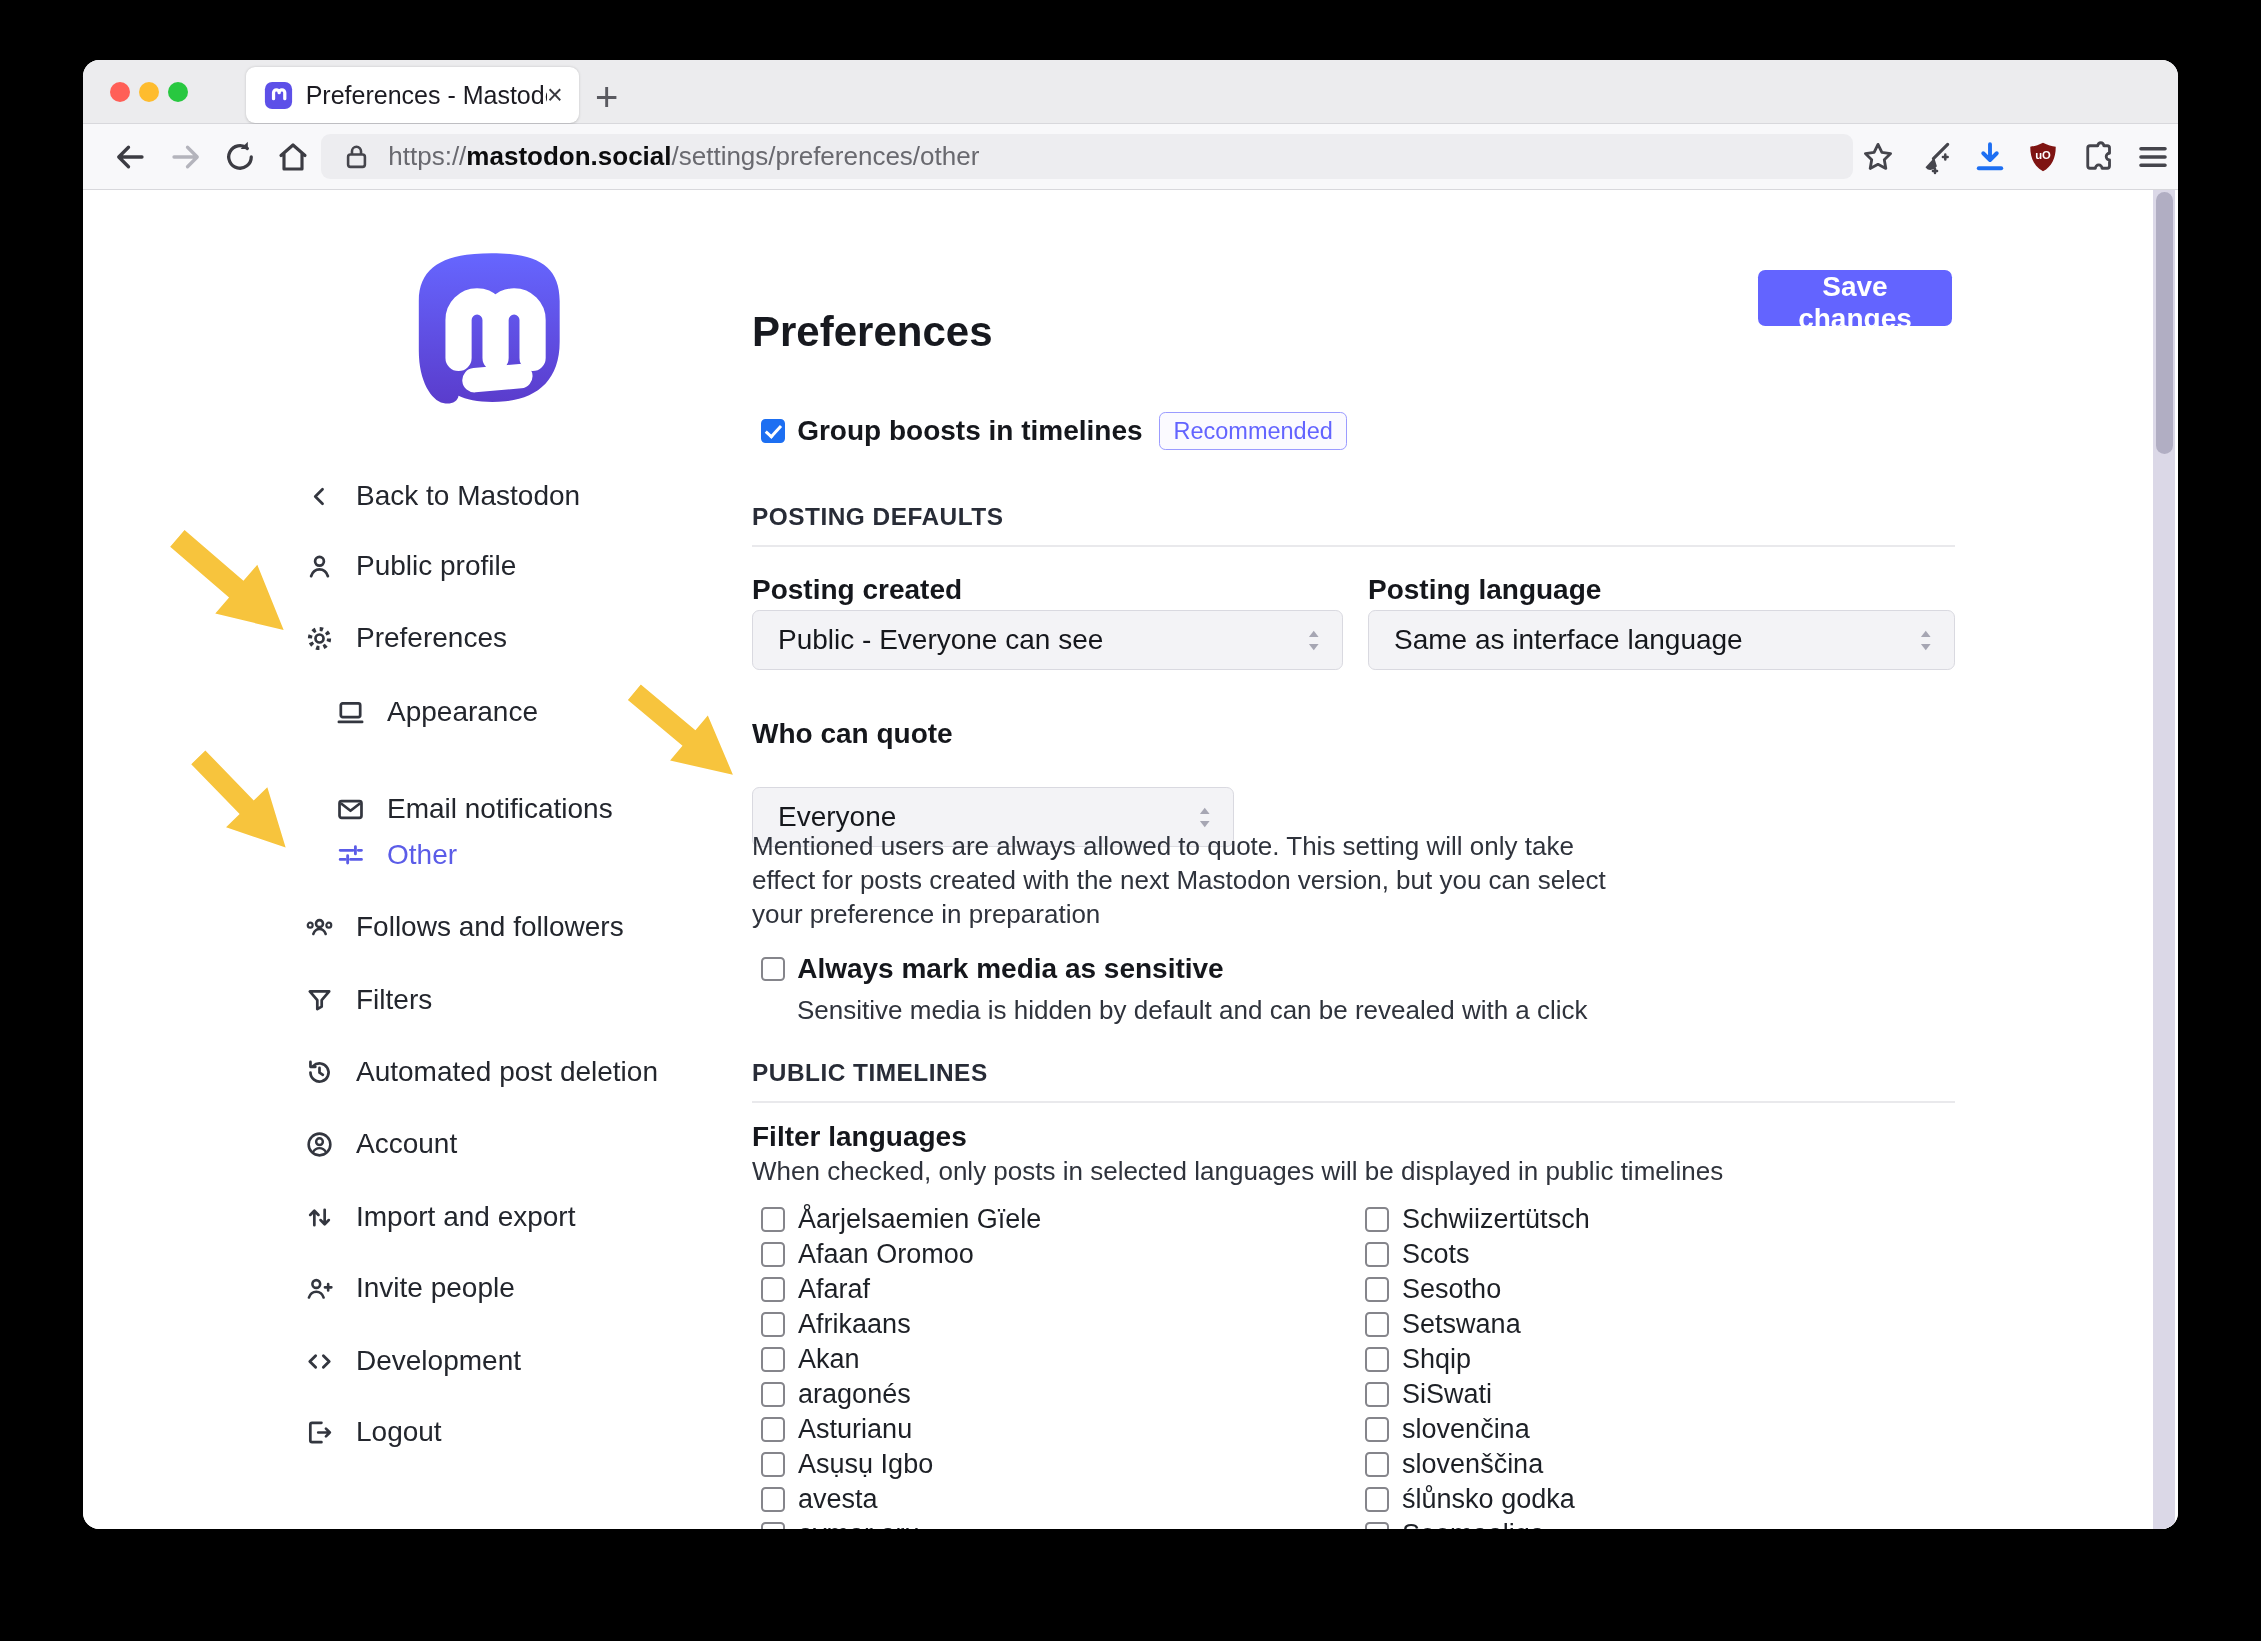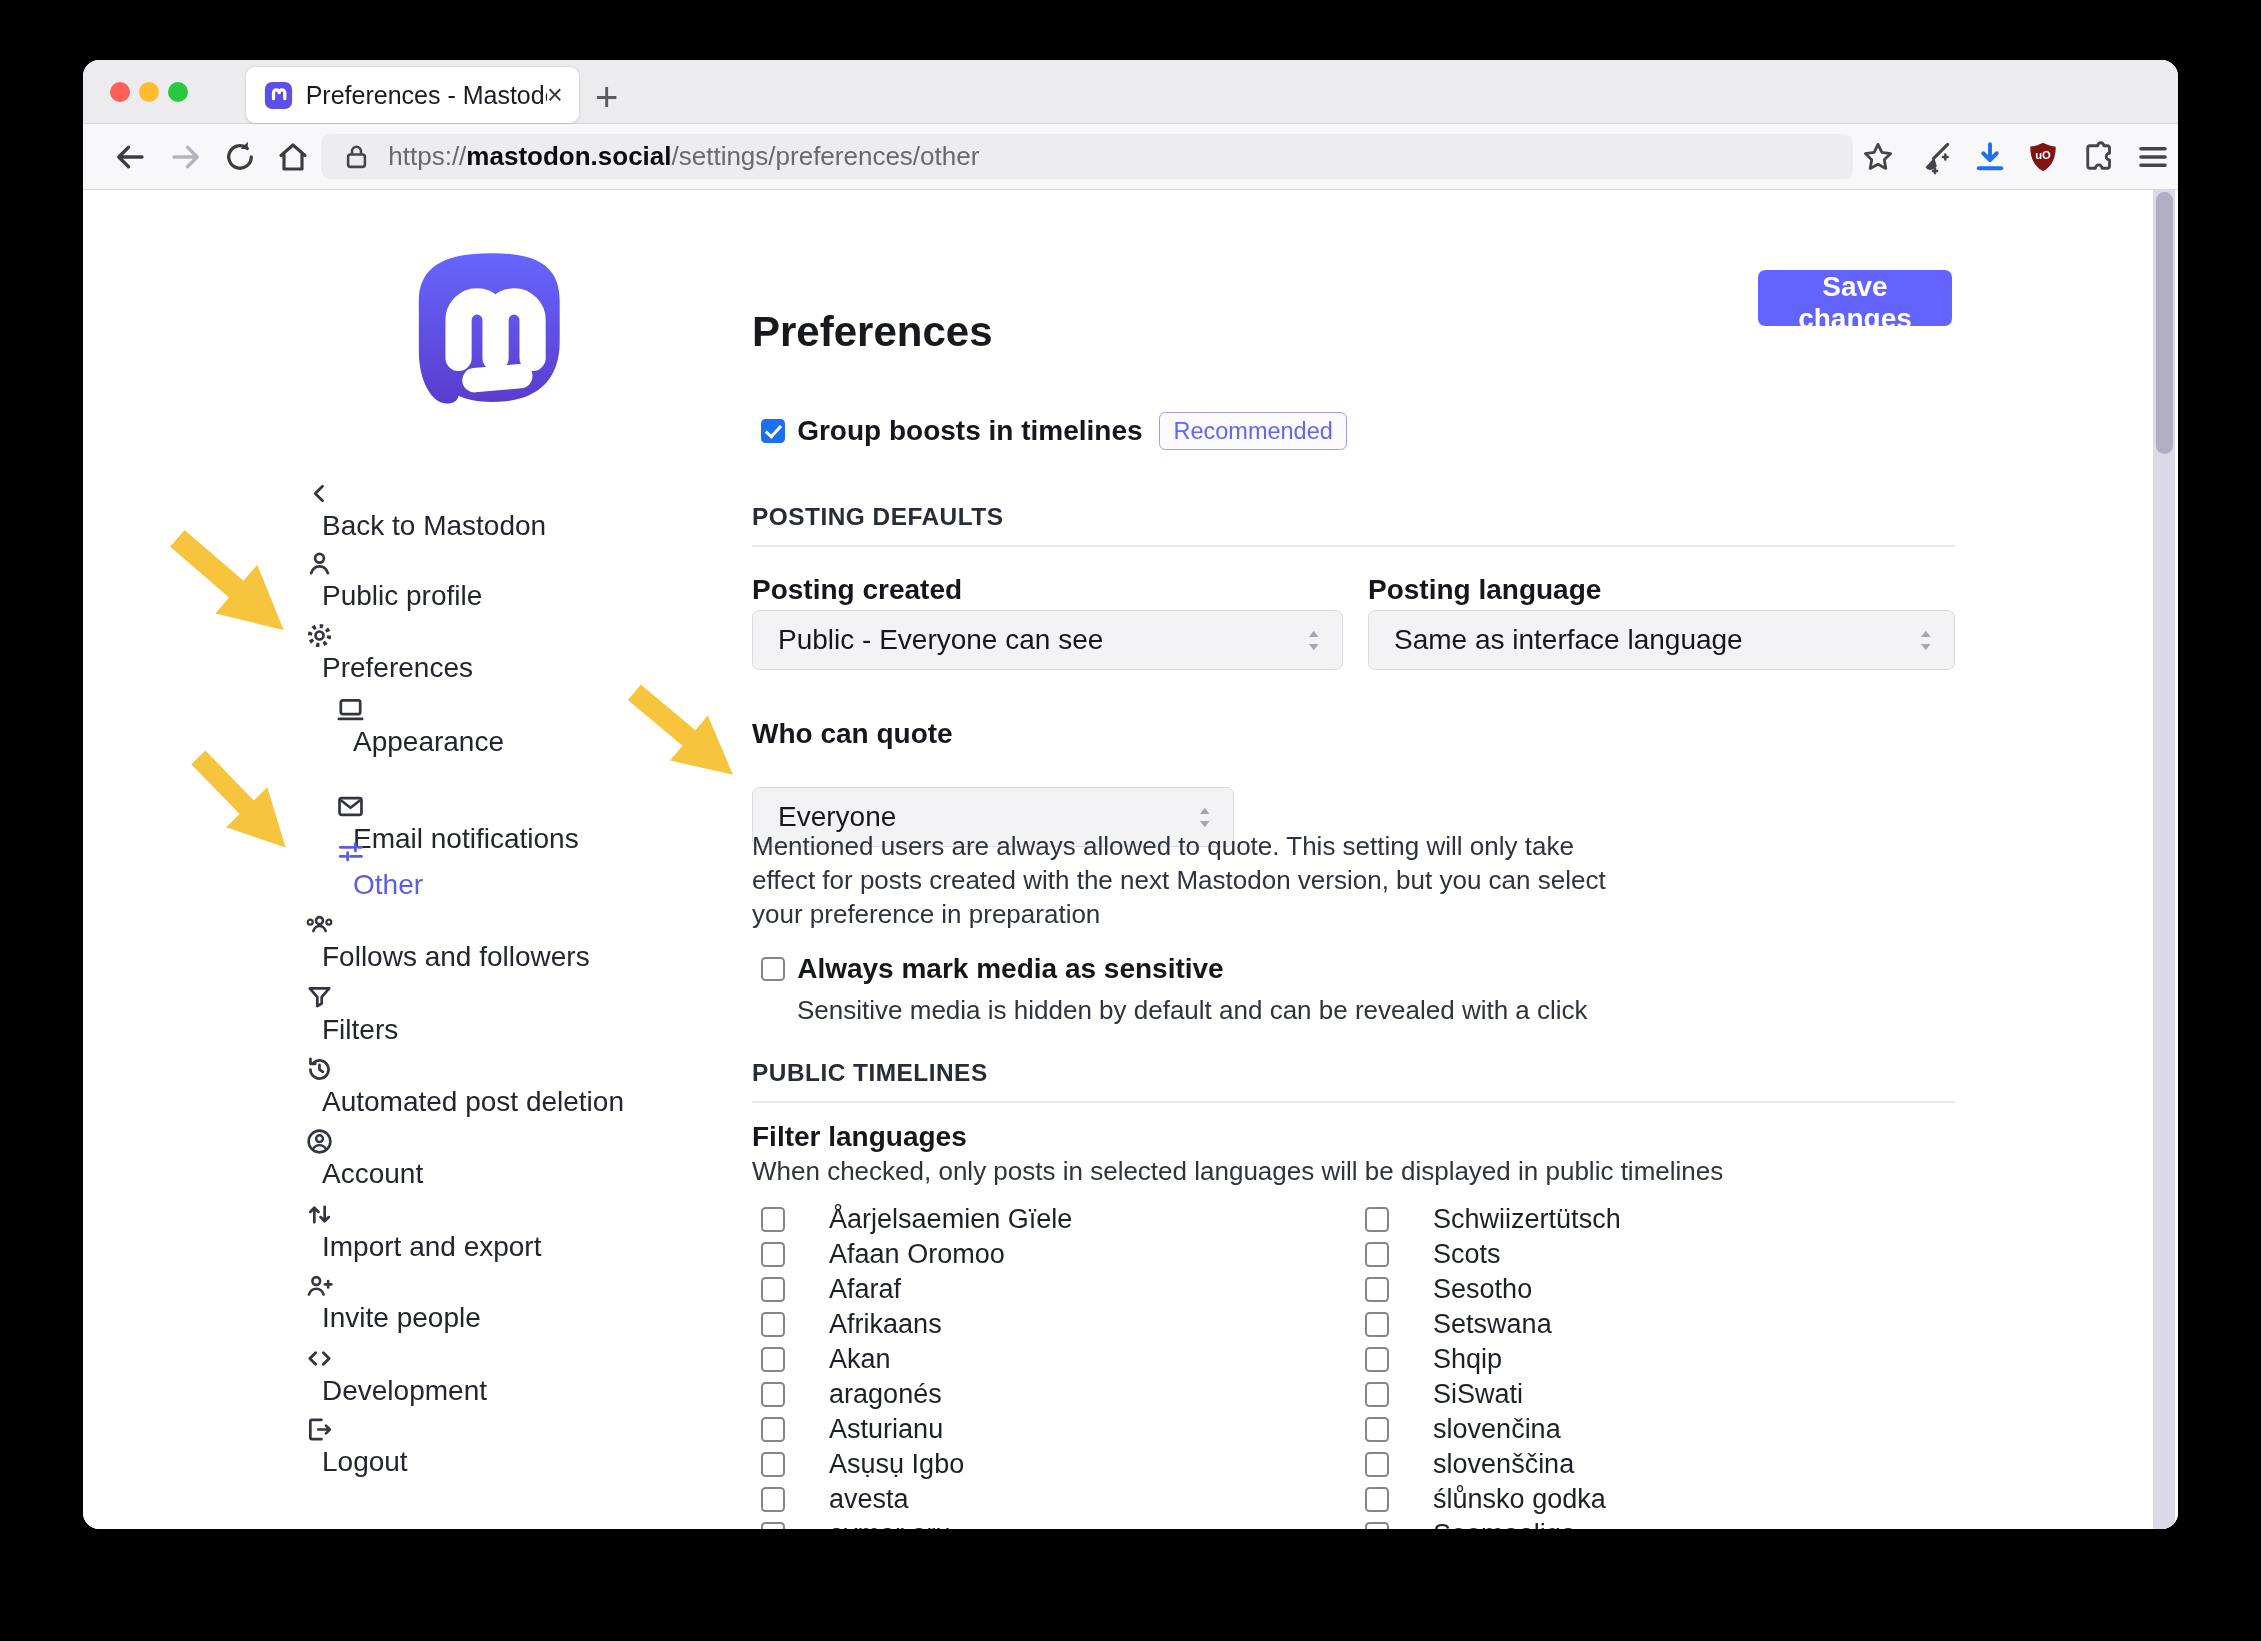--- a/index.html
+++ b/index.html
@@ -25,21 +25,21 @@
   .urlbar{position:absolute;left:238px;top:10px;width:1532px;height:45px;background:#ededf0;
           border-radius:9px;display:flex;align-items:center;}
   .urlbar .lock{margin-left:20px;}
   .urltext{margin-left:16.3px;font-size:26px;color:#69696f;white-space:nowrap;}
   .urltext .host{color:#0c0c0d;font-weight:700;}
   
   .content{position:relative;height:1340px;background:#fff;}
   .logo{position:absolute;left:334px;top:61px;}
   
   .nav{position:absolute;left:0;top:0;width:651px;margin:0;padding:0;list-style:none;}
-  .nav-item{position:absolute;left:219px;height:40px;display:flex;align-items:flex-start;color:#23262d;flex-direction:column;}
+  .nav-item{position:absolute;left:219px;height:40px;display:flex;align-items:center;color:#23262d;}
   .nav-item.indent{left:250px;}
   .nav-item .nicon{width:34px;height:34px;display:flex;align-items:center;justify-content:center;flex:0 0 auto;}
   .nav-item .nlabel{margin-left:20px;font-size:28px;white-space:nowrap;}
   .nav-item.active{color:#5b5ce8;}
   .nav-item.active .nlabel{color:#5b5ce8;}
   
   .h1{position:absolute;left:669px;top:90px;font-size:42px;font-weight:700;color:#17191f;}
   .savebtn{position:absolute;left:1675px;top:80px;width:194px;height:56px;background:#6364ff;border:none;
            border-radius:7.2px;color:#fff;font-size:28px;font-weight:700;font-family:inherit;}
   .cbrow{position:absolute;display:flex;align-items:center;}
@@ -53,21 +53,21 @@
          border-radius:6.3px;padding:4.5px 13.6px;white-space:nowrap;}
   .desc{position:absolute;font-size:26px;color:#2f333c;line-height:34px;}
   .sechead{position:absolute;font-size:24.4px;font-weight:700;letter-spacing:0.5px;color:#282c37;}
   .hr{position:absolute;height:1.8px;background:#e9e9ec;}
   .flabel{position:absolute;font-size:28px;font-weight:700;color:#15171c;}
   .select{position:absolute;height:60px;background:#f3f3f6;border:1.4px solid #d9d9e0;border-radius:7.2px;
           box-sizing:border-box;display:flex;align-items:center;}
   .select .sval{margin-left:25px;font-size:28px;color:#15171c;}
   .select .chev{position:absolute;right:16.3px;top:0;height:100%;display:flex;align-items:center;}
   .lang-col{position:absolute;margin:0;padding:0;list-style:none;}
-  .lang-item{height:35px;display:flex;align-items:center;gap:31px;}
+  .lang-item{height:35px;display:flex;align-items:center;}
   .lang-label{margin-left:12.7px;font-size:27px;color:#1d2026;white-space:nowrap;}
   
   .sb-track{position:absolute;right:2.7px;top:0;width:22.6px;height:100%;background:#dbd8e7;}
   .sb-thumb{position:absolute;right:5.4px;top:1.8px;width:17px;height:262px;border-radius:9px;background:#b1aec3;}
   
   .arrow{position:absolute;transform-origin:0 36px;}
   svg{display:block;}
 </style>
 </head>
 <body>

